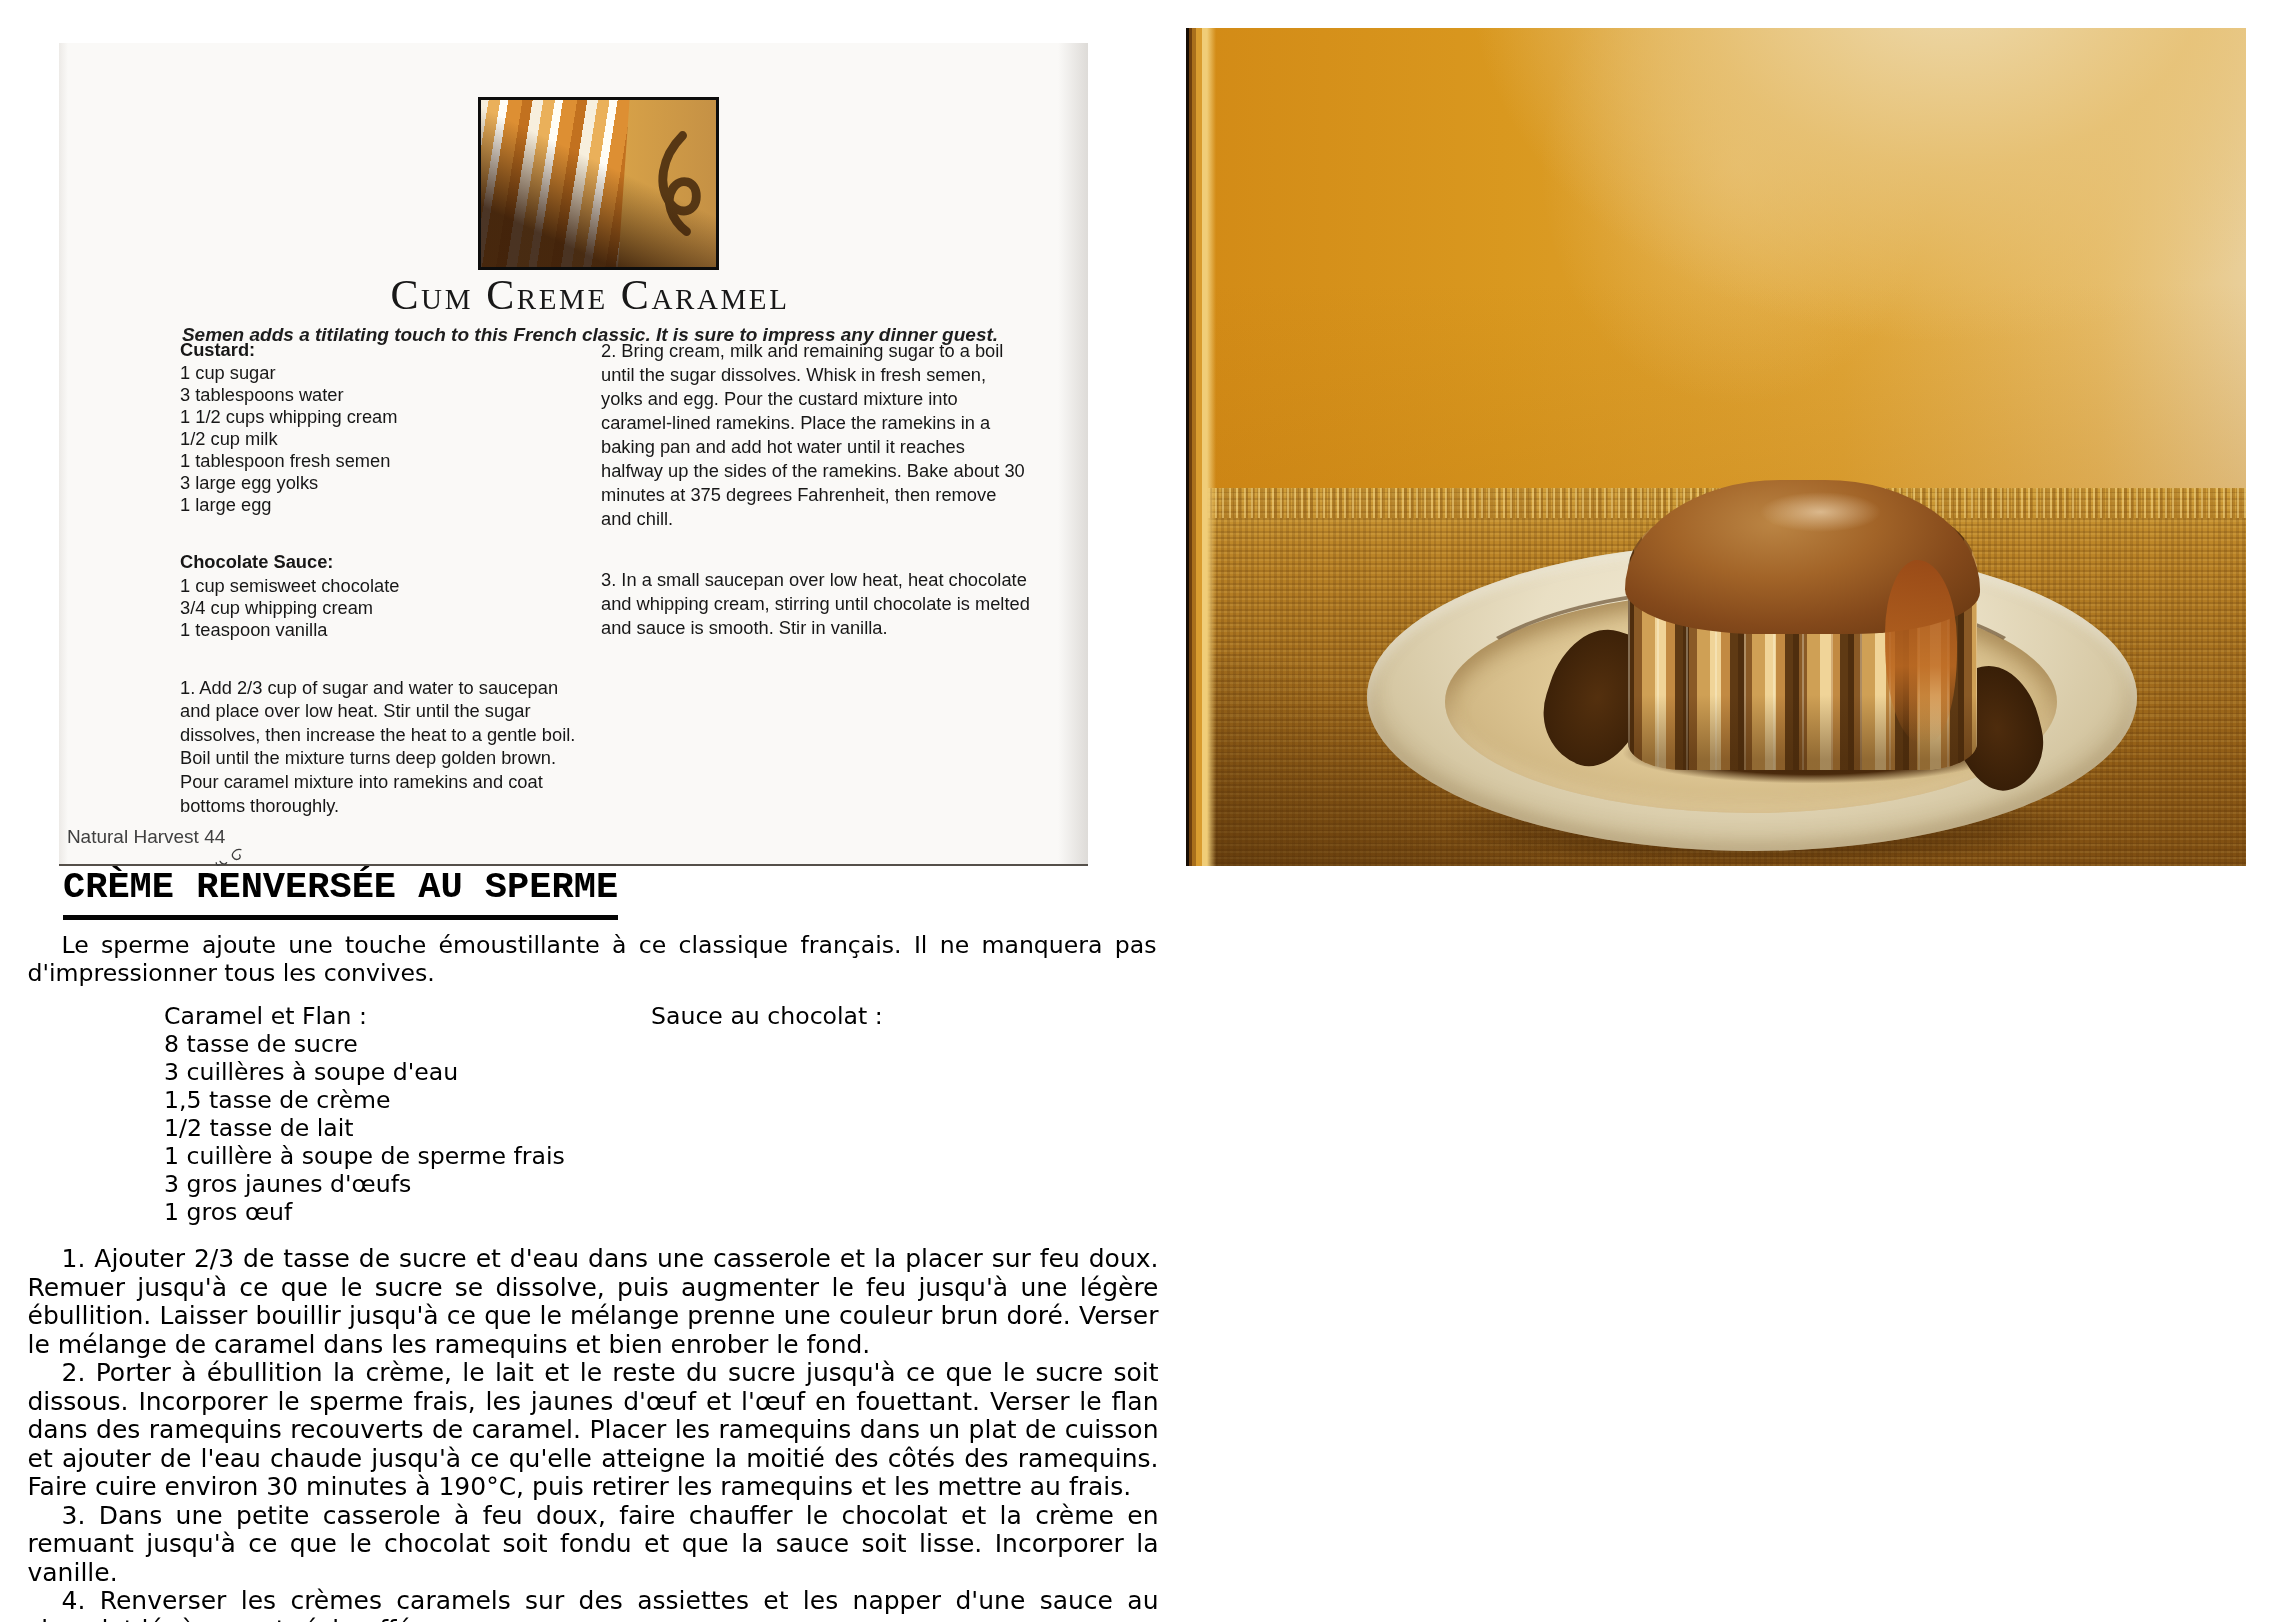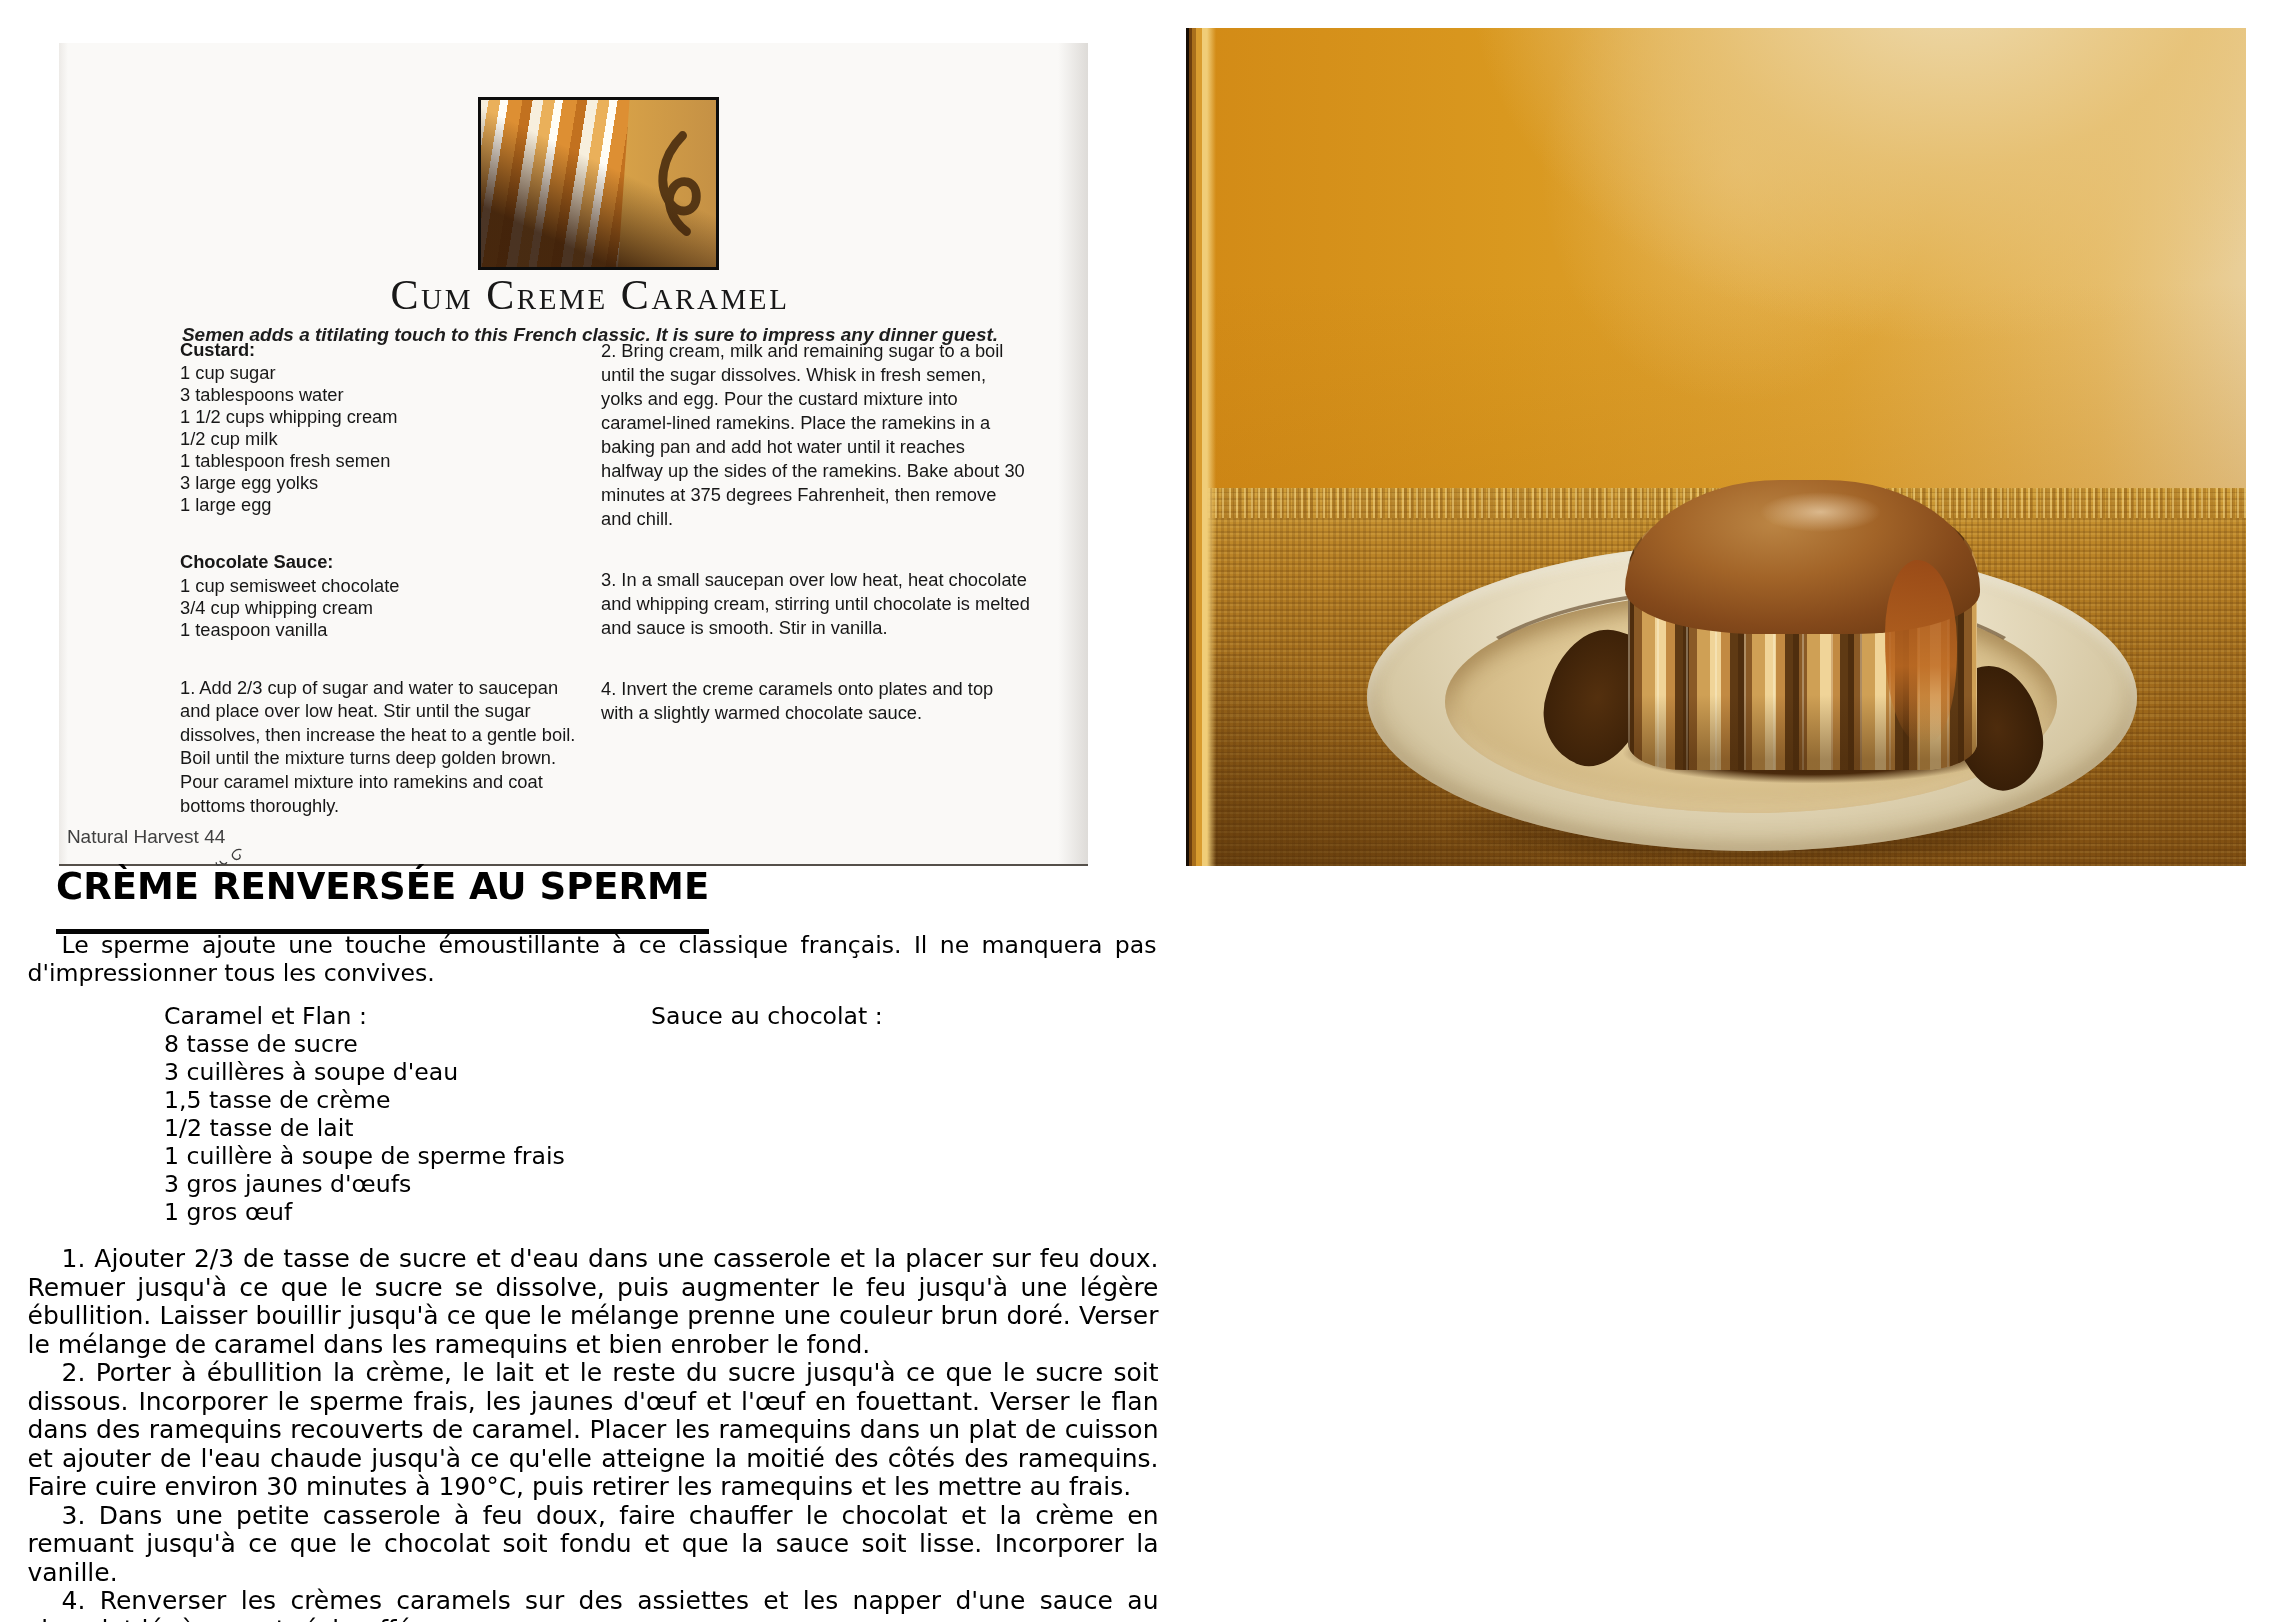--- a/index.html
+++ b/index.html
@@ -99,22 +99,22 @@
       background:radial-gradient(closest-side, #3a2007 0%, #4a2a0c 60%, rgba(74,42,12,0) 85%); }
   .blob-left { position:absolute; left:-80px; top:148px; width:99px; height:139px;
       border-radius:55% 45% 50% 60% / 55% 50% 60% 45%; transform:rotate(18deg);
       background:radial-gradient(#54300e, #341c06); }
   .blob-right { position:absolute; right:-63px; top:185px; width:86px; height:126px;
       border-radius:45% 55% 60% 50% / 50% 55% 45% 60%; transform:rotate(-14deg);
       background:radial-gradient(#4e2c0d, #2f1905); }
 
   
   .fr { font-family:"DejaVu Sans", sans-serif; color:#000; }
-  .fr-title { position:absolute; left:56px; top:868px; font-size:37px; font-weight:bold;
-      letter-spacing:0px; line-height:1.05; padding-bottom:22px; border-bottom:5.9px solid #050505; }
+  .fr-title { position:absolute; left:63px; top:868px; font-size:37px; font-weight:bold;
+      letter-spacing:0px; line-height:1.05; padding-bottom:8px; border-bottom:5.9px solid #050505;font-family:Liberation Mono, monospace; }
   .fr-intro { position:absolute; left:27.5px; top:931px; width:1129px;
       font-size:23.6px; line-height:28px; text-align:justify; text-indent:34px; }
   .fr-col { position:absolute; top:1002px; font-size:23.6px; line-height:28px; }
   .fr-col-left  { left:164px; width:484px; }
   .fr-col-right { left:651px; width:471px; }
   .fr-steps { position:absolute; left:27.5px; top:1245px; width:1131px;
       font-size:25px; line-height:28.5px; text-align:justify; }
   .fr-steps p { margin:0; text-indent:34px; }
 </style>
 </head>
@@ -157,21 +157,20 @@
         </div>
       <div>
           <p class="step-en">1. Add 2/3 cup of sugar and water to saucepan and place over low heat. Stir until the sugar dissolves, then increase the heat to a gentle boil. Boil until the mixture turns deep golden brown. Pour caramel mixture into ramekins and coat bottoms thoroughly.</p>
         </div>
     </div>
 
     <div class="col col-right">
       <div>
           <p class="step-en">2. Bring cream, milk and remaining sugar to a boil until the sugar dissolves. Whisk in fresh semen, yolks and egg. Pour the custard mixture into caramel-lined ramekins. Place the ramekins in a baking pan and add hot water until it reaches halfway up the sides of the ramekins. Bake about 30 minutes at 375 degrees Fahrenheit, then remove and chill.</p>
           <p class="step-en">3. In a small saucepan over low heat, heat chocolate and whipping cream, stirring until chocolate is melted and sauce is smooth. Stir in vanilla.</p>
-          <p class="step-en">4. Invert the creme caramels onto plates and top with a slightly warmed chocolate sauce.</p>
         </div>
     </div>
 
     <div class="scan-footer">Natural Harvest 44</div>
 
     <svg class="squiggle" viewBox="0 0 60 30">
       <path d="M46,4 C38,2 30,10 34,16 C38,22 48,18 44,12 M14,22 c2,4 8,6 10,2 M8,24 c0,3 3,5 5,3" fill="none" stroke="#3c3c3c" stroke-width="2" stroke-linecap="round"></path>
     </svg>
   </div>
 

